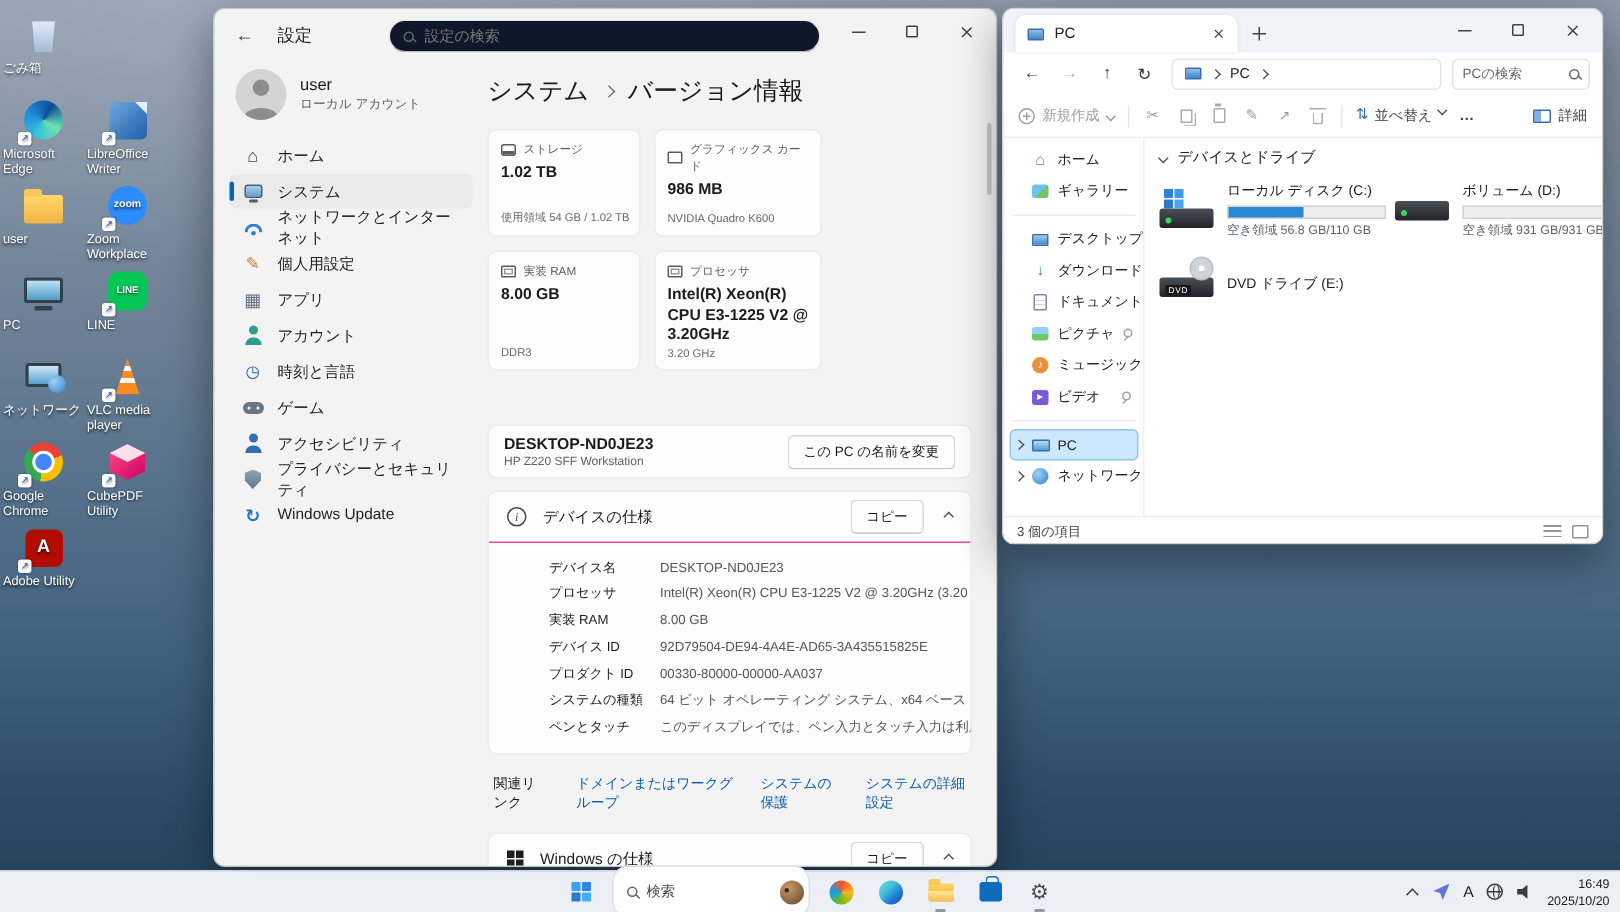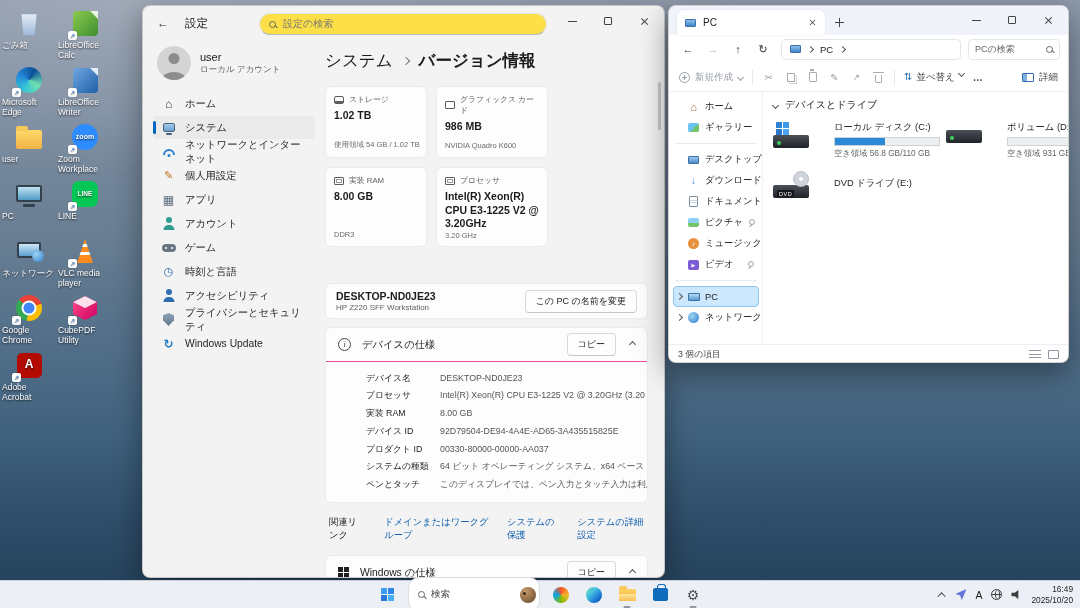--- a/index.html
+++ b/index.html
@@ -46,21 +46,21 @@
 .ch{width:5px;height:5px;border-right:1.2px solid #555;border-bottom:1.2px solid #555;display:inline-block;flex-shrink:0}
 .ch.down{transform:rotate(45deg)}.ch.up{transform:rotate(-135deg)}.ch.right{transform:rotate(-45deg)}
 .mag{width:7px;height:7px;border:1.3px solid #666;border-radius:50%;position:relative;flex-shrink:0}
 .mag::after{content:"";position:absolute;width:4px;height:1.3px;background:#666;transform:rotate(45deg);right:-3px;bottom:-1px}
 
 #settings{left:142px;top:5px;width:523px;height:573px}
 .s-title{height:34px;position:relative;display:flex;align-items:center}
 .backarrow{margin-left:14px;font-size:12px;color:#333}
 .backarrow::before{content:"←"}
 .s-title .t{margin-left:16px;font-size:11.5px;color:#1b1b1b}
-.s-search{position:absolute;left:116px;top:7px;width:288px;height:22px;background:#fde047;border:1px solid #e3e3e3;border-bottom-color:#b9b9b9;border-radius:12px;display:flex;align-items:center;padding:0 9px;gap:7px;font-size:10px;color:#767676}
+.s-search{position:absolute;left:116px;top:7px;width:288px;height:22px;background:#0f172a;border:1px solid #e3e3e3;border-bottom-color:#b9b9b9;border-radius:12px;display:flex;align-items:center;padding:0 9px;gap:7px;font-size:10px;color:#767676}
 .s-body{display:flex;height:539px}
 .s-side{width:178px;padding:2px 6px 0 10px;flex-shrink:0}
 .s-user{display:flex;gap:9px;align-items:center;padding:4px 4px 12px}
 .avatar{width:34px;height:34px;border-radius:50%;background:#d4d4d4;position:relative;overflow:hidden;flex-shrink:0}
 .avatar::before{content:"";position:absolute;top:7px;left:50%;transform:translateX(-50%);width:11px;height:11px;border-radius:50%;background:#8d8d8d}
 .avatar::after{content:"";position:absolute;bottom:-7px;left:50%;transform:translateX(-50%);width:24px;height:15px;border-radius:50%;background:#8d8d8d}
 .uname{font-size:11px;color:#1b1b1b}
 .usub{font-size:8.5px;color:#5f5f5f;margin-top:1px}
 .snav{display:flex;align-items:center;gap:9px;height:23px;padding:0 8px;border-radius:4px;font-size:10.3px;color:#1f1f1f;position:relative;margin-bottom:1px;cursor:default}
 .snav.active{background:#eaeaea}
@@ -81,21 +81,21 @@
 .g-person.blue::before,.g-person.blue::after{background:#2f6fb0}
 .g-clock::before{content:"◷";font-size:11px;color:#2f6fb0}
 .g-game{width:14px;height:8px;background:#6a7684;border-radius:4px;position:relative}
 .g-game::before{content:"";position:absolute;left:3px;top:3px;width:2px;height:2px;background:#fff;border-radius:50%}
 .g-game::after{content:"";position:absolute;right:3px;top:3px;width:2px;height:2px;background:#fff;border-radius:50%}
 .g-shield{width:11px;height:13px;background:linear-gradient(#8ea3b8,#62788e);clip-path:polygon(50% 0,100% 18%,100% 55%,50% 100%,0 55%,0 18%)}
 .g-update::before{content:"↻";font-size:12px;font-weight:bold;color:#1f7ac2}
 .s-main{flex:1;padding:0 16px 0 4px;position:relative;overflow:hidden}
 .sbar{position:absolute;right:3px;top:42px;width:3px;height:48px;background:#c9c9c9;border-radius:2px}
 .bc{margin-top:10px;font-size:16.5px;color:#1b1b1b;display:flex;align-items:center;gap:10px}
-.bc .cur{font-weight:bold}
+.bc .cur{font-weight:normal}
 .bc .ch{width:6px;height:6px;border-color:#777}
 .cards{margin-top:14px;display:grid;grid-template-columns:102px 112px;gap:9px}
 .card{background:#fdfdfd;border:1px solid #ebebeb;border-radius:6px;padding:7px 8px;display:flex;flex-direction:column}
 .card.h1{height:72px}.card.h2{height:80px}
 .chead{display:flex;gap:5px;align-items:center;font-size:7.8px;color:#5c5c5c}
 .cval{margin-top:4px;font-size:10.5px;font-weight:bold;color:#1b1b1b;line-height:1.3}
 .csub{margin-top:auto;font-size:7.5px;color:#6a6a6a;white-space:nowrap}
 .ci{width:10px;height:8px;border:1.2px solid #5c5c5c;border-radius:1px;flex-shrink:0}
 .ci.disk{border-radius:2px;background:linear-gradient(transparent 60%,#5c5c5c 60%)}
 .ci.chip{position:relative;background:#fff}
@@ -171,21 +171,21 @@
 .ei-music{width:11px;height:11px;border-radius:50%;background:#e8913c;color:#fff;display:flex;align-items:center;justify-content:center}
 .ei-music::before{content:"♪";font-size:7px}
 .ei-video{width:11px;height:10px;border-radius:2px;background:#7b5bd6;color:#fff;display:flex;align-items:center;justify-content:center}
 .ei-video::before{content:"▶";font-size:5px}
 .ei-pc{width:12px;height:8px;background:linear-gradient(#b9dcf5,#5a9bd0);border:1px solid #3a6ea5;border-radius:1px}
 .ei-net{width:11px;height:11px;border-radius:50%;background:radial-gradient(circle at 35% 35%,#9fd2f0,#2f7fd0)}
 .esep{height:1px;background:#e8ebf0;margin:5px 2px}
 .e-content{flex:1;padding:6px 10px;position:relative}
 .sect{display:flex;align-items:center;gap:7px;font-size:10px;color:#222}
 .drives{display:grid;grid-template-columns:1fr 1fr;gap:12px 6px;margin-top:9px}
-.drive{display:flex;gap:23px;align-items:flex-start}
+.drive{display:flex;gap:7px;align-items:center}
 .dpic{width:38px;flex-shrink:0;position:relative;height:30px}
 .hddbody{position:absolute;left:0;bottom:3px;width:36px;height:13px;background:linear-gradient(#4a5057,#202329);border-radius:2px}
 .hddlight{position:absolute;left:4px;bottom:6px;width:4px;height:4px;background:#41d05a;border-radius:50%}
 .winbadge{position:absolute;left:3px;top:1px;width:13px;height:13px;display:grid;grid-template-columns:1fr 1fr;grid-template-rows:1fr 1fr;gap:1px}
 .winbadge span{border-radius:.5px}
 .winbadge span:nth-child(1){background:#2f83d6}.winbadge span:nth-child(2){background:#3f98e8}
 .winbadge span:nth-child(3){background:#2a78c8}.winbadge span:nth-child(4){background:#4aa4f0}
 .disc{position:absolute;right:2px;top:0;width:16px;height:16px;border-radius:50%;background:radial-gradient(circle,#fff 0 2px,#cfd4da 2px 7px,#eef1f4 7px);border:1px solid #b9bec5}
 .dvdtag{position:absolute;left:4px;bottom:4px;background:#16181b;color:#fff;font-size:5.5px;padding:.5px 2px;border-radius:1px;letter-spacing:.5px}
 .dinfo{min-width:0;flex:1}
@@ -231,27 +231,20 @@
 <body>
 
 <div class="desktop">
 
   <div class="dicell" style="left:2px;top:8px">
       <div class="dico">
         <span class="ig-bin"></span>
       </div>
       <div>ごみ箱</div>
     </div>
-  <div class="dicell" style="left:58px;top:8px">
-      <div class="dico">
-        <span class="ig-calc"></span>
-        <span class="badge"></span>
-      </div>
-      <div>LibreOffice Calc</div>
-    </div>
   <div class="dicell" style="left:2px;top:65px">
       <div class="dico">
         <span class="ig-edge"></span>
         <span class="badge"></span>
       </div>
       <div>Microsoft Edge</div>
     </div>
   <div class="dicell" style="left:58px;top:65px">
       <div class="dico">
         <span class="ig-writer"></span>
@@ -310,21 +303,21 @@
         <span class="ig-cube"></span>
         <span class="badge"></span>
       </div>
       <div>CubePDF Utility</div>
     </div>
   <div class="dicell" style="left:2px;top:350px">
       <div class="dico">
         <span class="ig-acrobat">A</span>
         <span class="badge"></span>
       </div>
-      <div>Adobe Acrobat</div>
+      <div>Adobe Utility</div>
     </div>
 
   <div class="win" id="settings">
     <div class="s-title">
       <span class="backarrow"></span>
       <span class="t">設定</span>
       <div class="s-search">
         <span class="mag"></span>
         <span>設定の検索</span>
       </div>
@@ -373,28 +366,28 @@
             <span class="nic g-apps"></span>
             <span>アプリ</span>
           </div>
         <div class="snav">
             <span class="nic">
               <span class="g-person"></span>
             </span>
             <span>アカウント</span>
           </div>
         <div class="snav">
+            <span class="nic g-clock"></span>
+            <span>時刻と言語</span>
+          </div>
+        <div class="snav">
             <span class="nic">
               <span class="g-game"></span>
             </span>
             <span>ゲーム</span>
-          </div>
-        <div class="snav">
-            <span class="nic g-clock"></span>
-            <span>時刻と言語</span>
           </div>
         <div class="snav">
             <span class="nic">
               <span class="g-person blue"></span>
             </span>
             <span>アクセシビリティ</span>
           </div>
         <div class="snav">
             <span class="nic">
               <span class="g-shield"></span>

